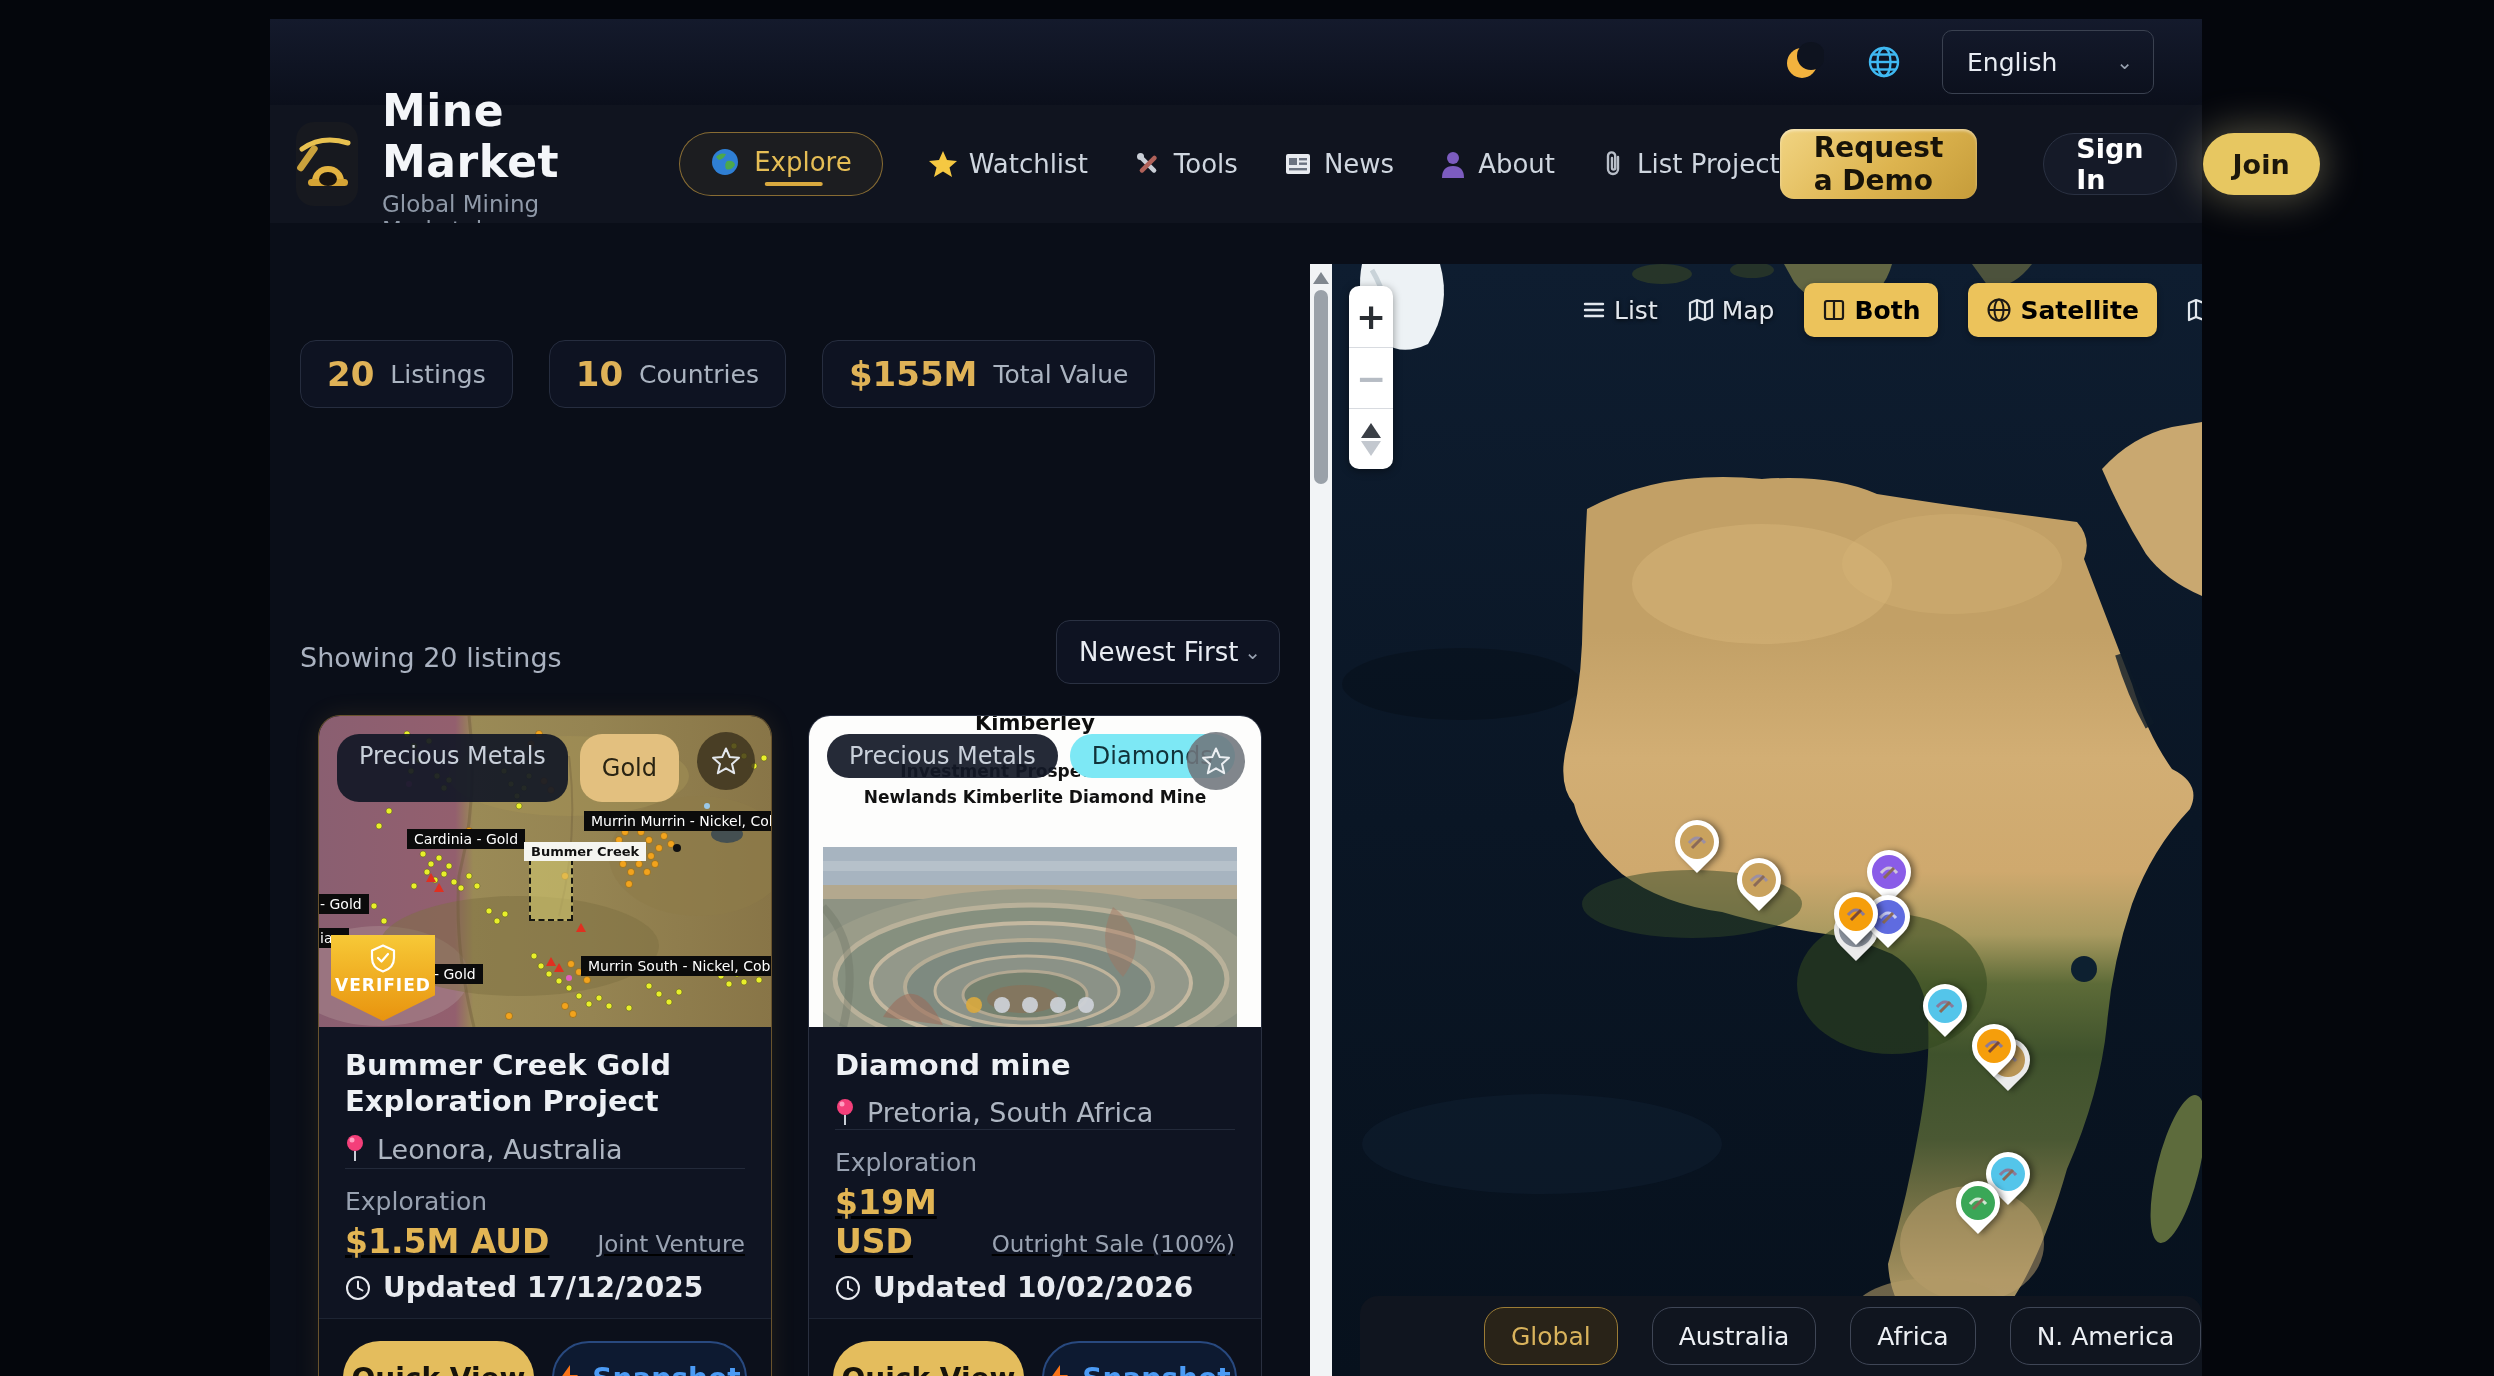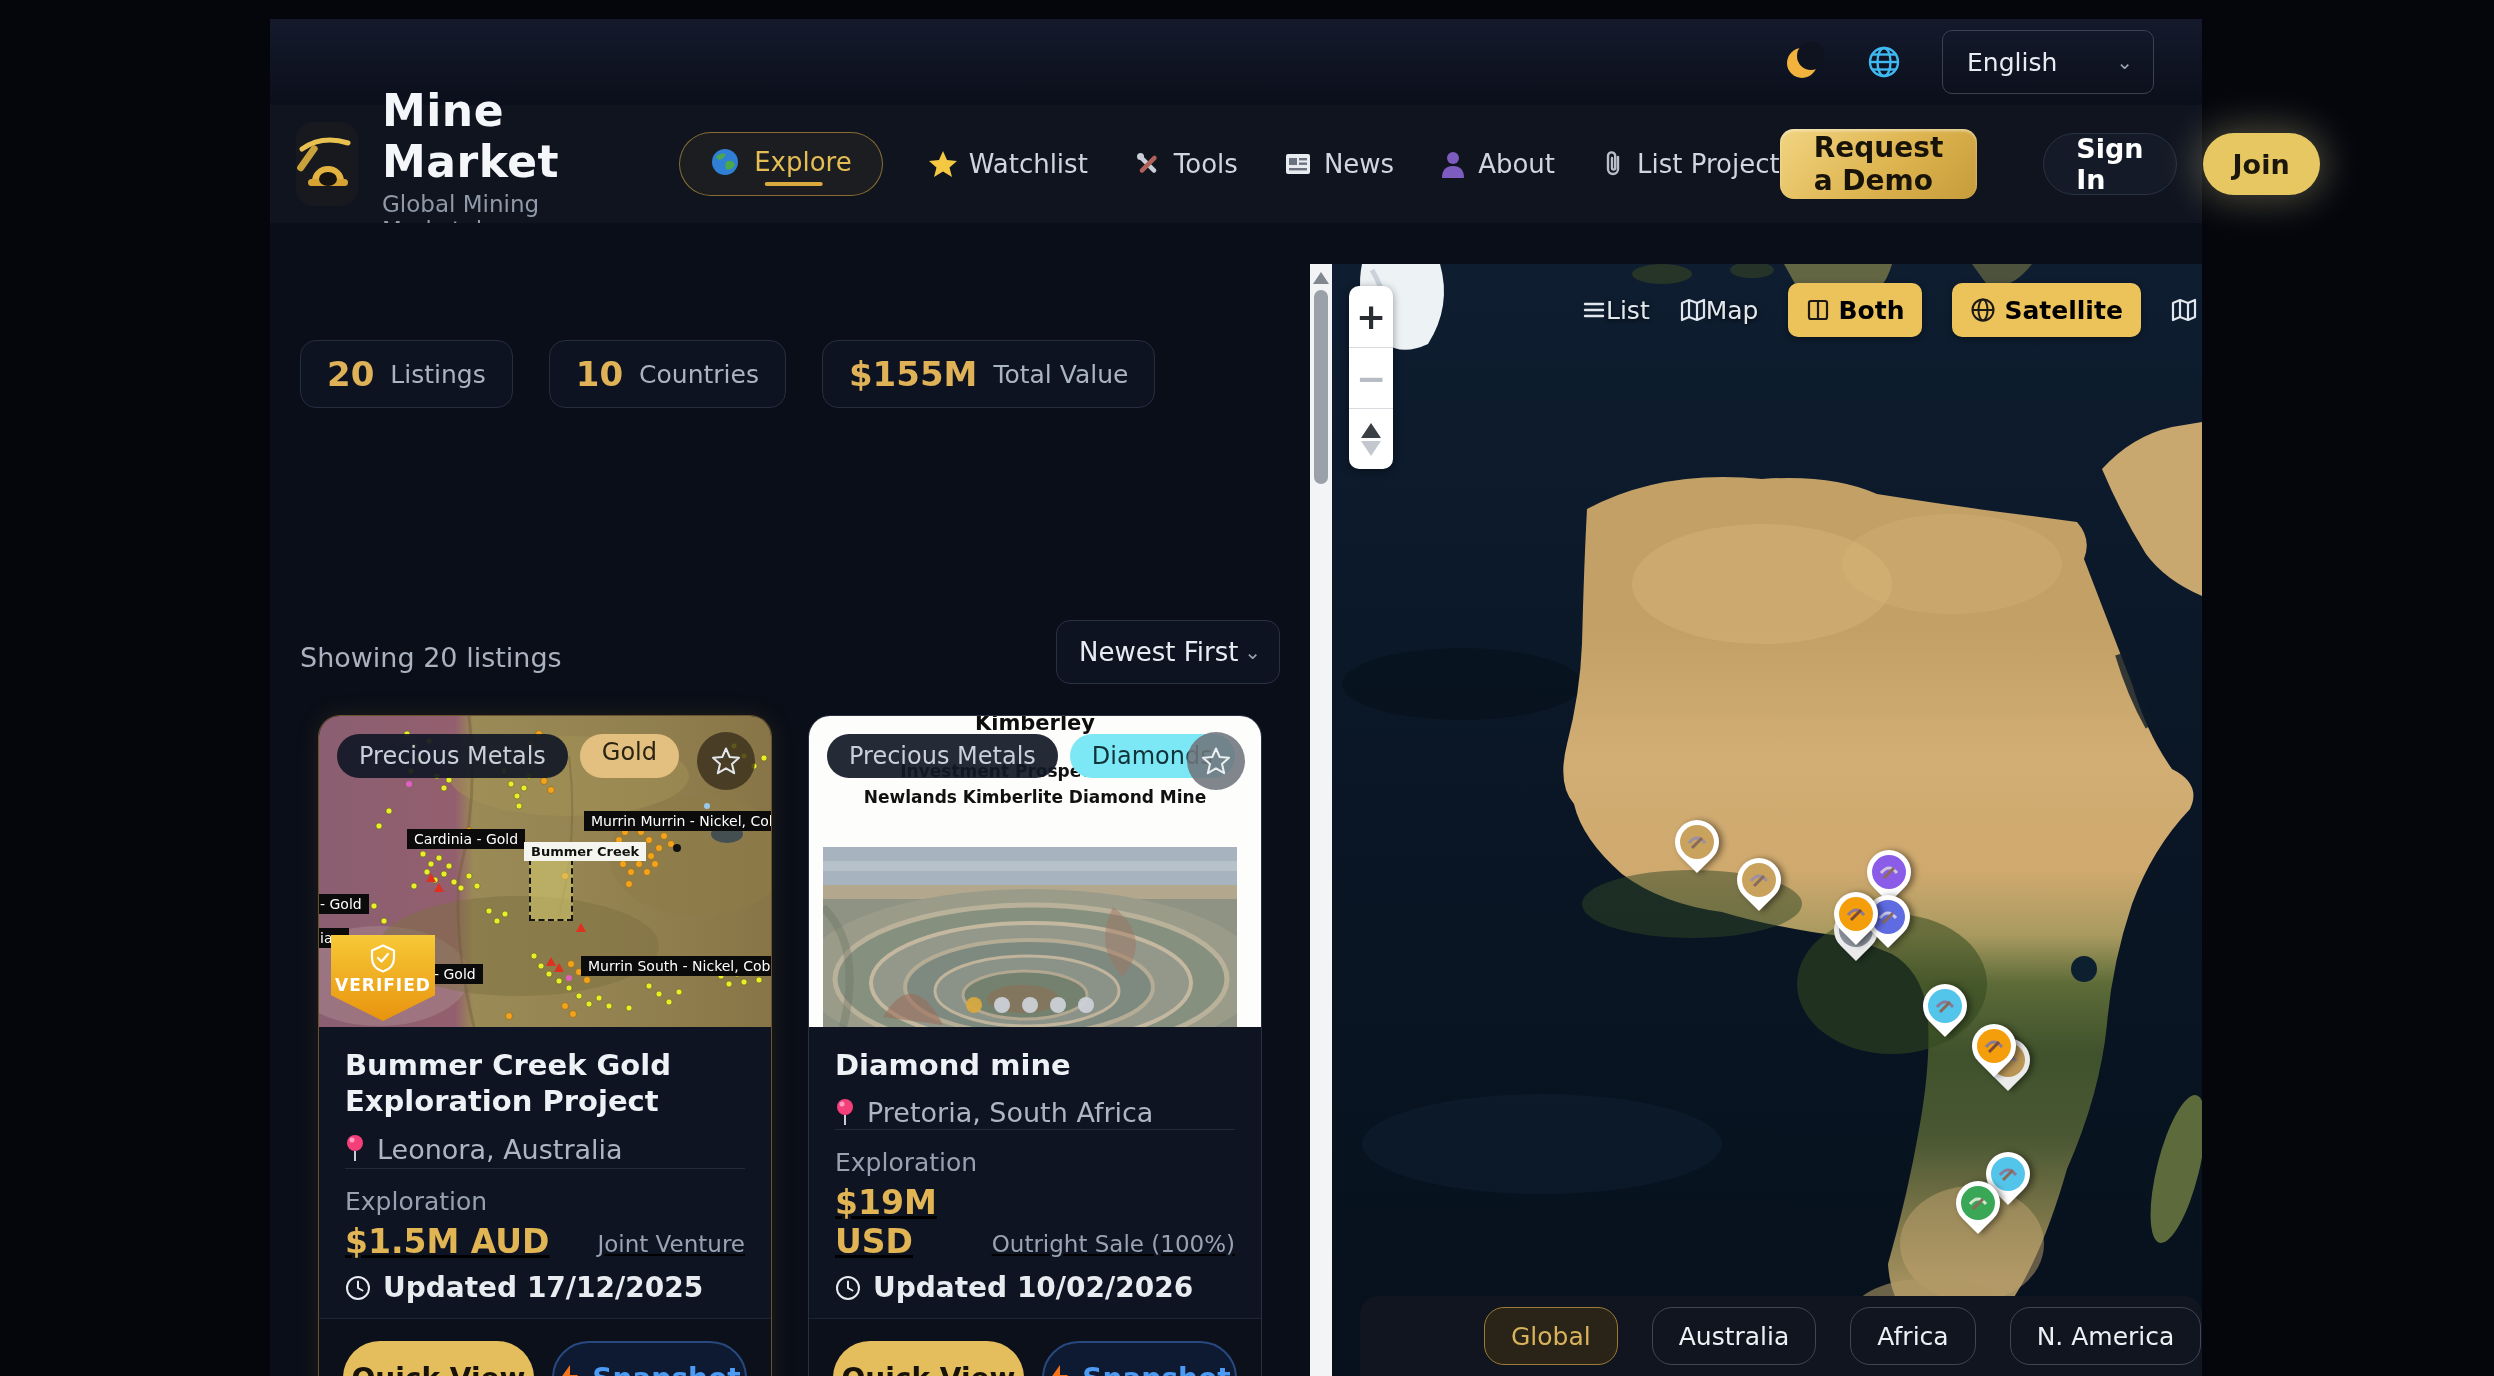--- a/index.html
+++ b/index.html
@@ -64,21 +64,21 @@
   .sort-select .chev { margin-left:auto; color:#9aa3b2; font-size:20px; }
 
   
   .card { position:absolute; top:451px; width:454px; border-radius:22px; overflow:hidden;
     background:#0f1422; border:1px solid #2a3040; }
   .card.c1 { left:48px; border:1.5px solid rgba(195,145,55,.5); box-shadow:0 0 24px rgba(195,145,55,.12); }
   .card.c2 { left:538px; }
   .card-media { position:relative; height:311px; overflow:hidden; background:#0f1422; }
   .badges { position:absolute; top:18px; left:18px; display:flex; gap:12px; z-index:5; }
   .badge-dark { background:rgba(18,24,38,.92); color:#c9d0da; border-radius:22px; padding:8px 22px; font-size:24px; }
-  .badge-gold { background:#e3c07f; color:#2a2413; border-radius:22px; padding:4px 22px; font-size:24px; }
+  .badge-gold { background:#e3c07f; color:#2a2413; border-radius:22px; padding:20px 22px; font-size:24px; }
   .badge-cyan { background:#7de8f5; color:#11333a; border-radius:22px; padding:8px 22px; font-size:24px; }
   .star-btn { position:absolute; top:16px; right:16px; width:58px; height:58px; border-radius:50%;
     display:flex; align-items:center; justify-content:center; z-index:6; cursor:pointer; }
   .c1 .star-btn { background:rgba(56,47,28,.8); }
   .c2 .star-btn { background:rgba(112,117,124,.88); }
 
   .map-label { position:absolute; background:#0b0b0b; color:#fff; font-size:14px; padding:2px 7px; white-space:nowrap; z-index:3; }
   .map-label.light { background:#f5f5f0; color:#111; font-weight:700; font-size:13px; }
   .claim-box { position:absolute; left:210px; top:143px; width:44px; height:62px; border:2px dashed #15150f;
     background:rgba(215,205,115,.55); z-index:2; }
@@ -124,21 +124,21 @@
     box-shadow:0 2px 8px rgba(0,0,0,.4); z-index:8; overflow:hidden; }
   .zoomctl .zc { height:61px; display:flex; align-items:center; justify-content:center; cursor:pointer; }
   .zoomctl .zc + .zc { border-top:1px solid #d8dbe0; }
   .z-in { color:#2a2e33; font-size:36px; font-weight:700; }
   .z-out { color:#b6bcc4; font-size:36px; font-weight:700; }
   .compass { flex-direction:column; gap:3px; }
   .tri-up { width:0; height:0; border-left:10px solid transparent; border-right:10px solid transparent; border-bottom:15px solid #3a3f46; }
   .tri-dn { width:0; height:0; border-left:10px solid transparent; border-right:10px solid transparent; border-top:15px solid #c3c8cf; }
 
   .layer-bar { position:absolute; left:250px; top:19px; display:flex; align-items:center; gap:30px; z-index:8; }
-  .layer-item { display:flex; align-items:center; gap:0; color:#e2e7ed; font-size:25px; cursor:pointer;
+  .layer-item { display:flex; align-items:center; gap:8px; color:#e2e7ed; font-size:25px; cursor:pointer;
     text-shadow:0 1px 4px rgba(0,0,0,.85); white-space:nowrap; }
   .layer-btn { height:54px; padding:0 18px; border-radius:10px; background:#ecc35b; color:#000000;
     font-size:25px; font-weight:700; display:flex; align-items:center; gap:8px; cursor:pointer; text-shadow:none;
     box-shadow:0 2px 6px rgba(0,0,0,.35);text-align:right; }
 
   .pin { position:absolute; width:44px; height:44px; border-radius:50% 50% 50% 0; transform:rotate(-45deg);
     background:#fff; box-shadow:2px 3px 6px rgba(0,0,0,.45); z-index:5; cursor:pointer; }
   .pin .inner { position:absolute; left:5px; top:5px; width:34px; height:34px; border-radius:50%;
     display:flex; align-items:center; justify-content:center; transform:rotate(45deg); }
   .pin.behind { z-index:4; filter:brightness(.92); }

